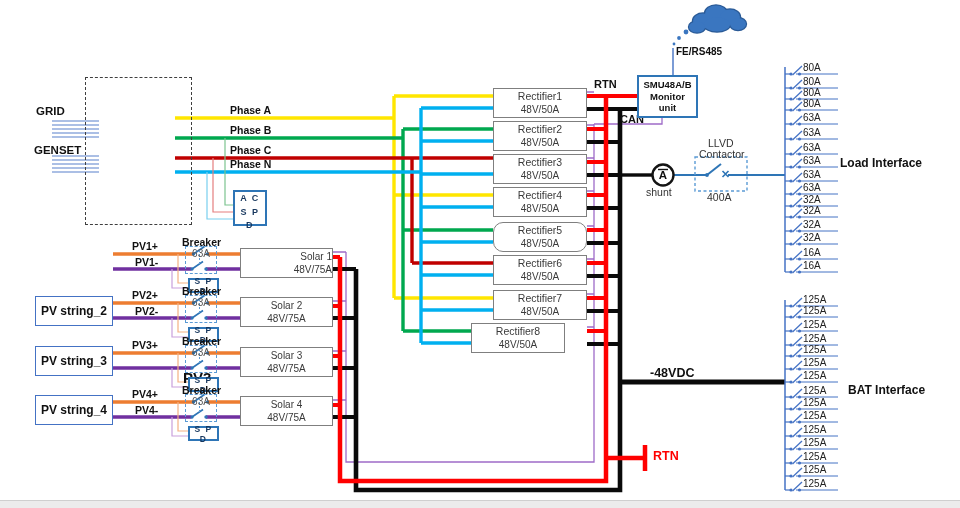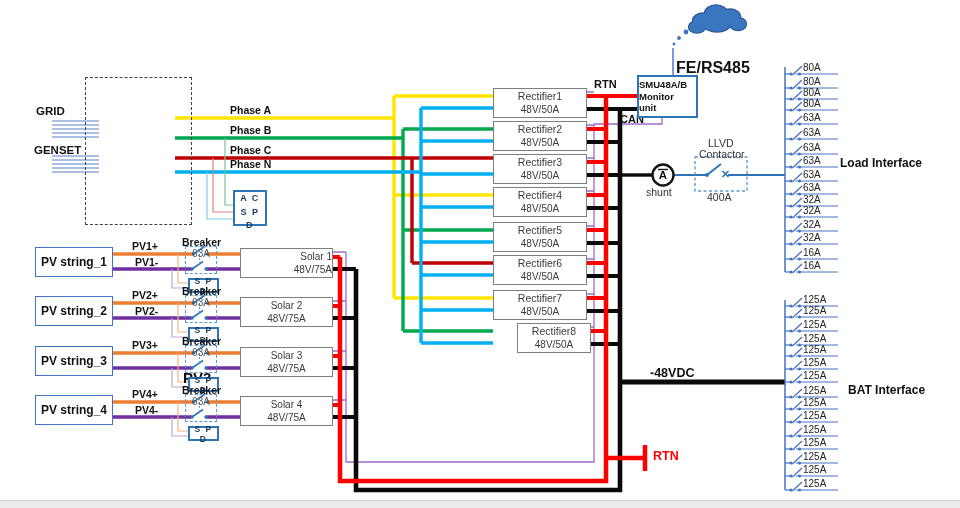--- a/index.html
+++ b/index.html
@@ -341,22 +341,22 @@
   <div class="lbl" style="left:230px;top:144px;font-size:10.5px;">Phase C</div>
   <div class="lbl" style="left:230px;top:158px;font-size:10.5px;">Phase N</div>
 
   <div class="box spd-box" style="left:233px;top:190px;width:34px;height:36px;flex-direction:column;font-size:9px;line-height:1.5;letter-spacing:1.5px;">
     <span>A C</span>
     <span>S P D</span>
   </div>
 
   <div class="lbl" style="left:594px;top:78px;font-size:11px;">RTN</div>
   <div class="lbl" style="left:620px;top:113px;font-size:11px;">CAN</div>
-  <div class="lbl" style="left:676px;top:59px;font-size:16px;text-align:right;">FE/RS485</div>
-  <div class="box" style="left:637px;top:75px;width:61px;height:43px;border:2px solid #2E75B6;display:flex;flex-direction:column;justify-content:center;text-align:left;font-weight:bold;font-size:9.5px;line-height:1.2;color:#111;">
+  <div class="lbl" style="left:676px;top:46px;font-size:10px;text-align:right;">FE/RS485</div>
+  <div class="box" style="left:637px;top:75px;width:61px;height:43px;border:2px solid #2E75B6;display:flex;flex-direction:column;justify-content:center;text-align:center;font-weight:bold;font-size:9.5px;line-height:1.2;color:#111;">
     <span>SMU48A/B</span>
     <span>Monitor</span>
     <span>unit</span>
   </div>
 
   <div class="lbl" style="left:656px;top:169px;width:14px;text-align:center;font-size:11.5px;">A</div>
   <div class="lbl plain" style="left:646px;top:186px;font-size:10.5px;position:absolute;">shunt</div>
   <div class="lbl plain" style="left:708px;top:137px;font-size:10.5px;">LLVD</div>
   <div class="lbl plain" style="left:699px;top:148px;font-size:10.5px;">Contactor</div>
   <div class="lbl plain" style="left:707px;top:191px;font-size:10.5px;">400A</div>
@@ -377,38 +377,35 @@
       <span style="font-size: 10px;">48V/50A</span>
     </div>
     <div class="box gray-box" style="left: 493px; top: 154px; width: 94px; height: 30px; font-size: 10.5px;">
       <span>Rectifier3</span>
       <span style="font-size: 10px;">48V/50A</span>
     </div>
     <div class="box gray-box" style="left: 493px; top: 187px; width: 94px; height: 30px; font-size: 10.5px;">
       <span>Rectifier4</span>
       <span style="font-size: 10px;">48V/50A</span>
     </div>
-    <div class="box gray-box" style="left: 493px; top: 222px; width: 94px; height: 30px; font-size: 10.5px;">
+    <div class="box gray-box" style="left: 493px; top: 222px; width: 94px; height: 30px; font-size: 10.5px; border-radius: 10px;">
       <span>Rectifier5</span>
       <span style="font-size: 10px;">48V/50A</span>
     </div>
     <div class="box gray-box" style="left: 493px; top: 255px; width: 94px; height: 30px; font-size: 10.5px;">
       <span>Rectifier6</span>
       <span style="font-size: 10px;">48V/50A</span>
     </div>
     <div class="box gray-box" style="left: 493px; top: 290px; width: 94px; height: 30px; font-size: 10.5px;">
       <span>Rectifier7</span>
       <span style="font-size: 10px;">48V/50A</span>
     </div>
-    <div class="box gray-box" style="left: 517px; top: 323px; width: 74px; height: 30px; font-size: 10.5px;">
+    <div class="box gray-box" style="left: 471px; top: 323px; width: 94px; height: 30px; font-size: 10.5px;">
       <span>Rectifier8</span>
       <span style="font-size: 10px;">48V/50A</span>
-    </div>
-    <div class="box blue-box" style="left: 35px; top: 247px; width: 78px; height: 30px; font-size: 12px;">
-      <span>PV string_1</span>
     </div>
     <div class="lbl" style="left: 132px; top: 240px; font-size: 10.5px;">PV1+</div>
     <div class="lbl" style="left: 135px; top: 256px; font-size: 10.5px;">PV1-</div>
     <div class="lbl" style="left: 182px; top: 236px; font-size: 10.5px;">Breaker</div>
     <div class="dash-box" style="left: 185px; top: 246px; width: 32px; height: 28px;"></div>
     <div style="position: absolute; left: 185px; top: 248px; width: 32px; text-align: center; font-size: 10px; color: rgb(85, 85, 85);">63A</div>
     <div class="box spd-box" style="left: 188px; top: 278px; width: 31px; height: 15px; letter-spacing: 1.5px;">S P D</div>
     <div class="box gray-box" style="left: 240px; top: 248px; width: 93px; height: 30px; font-size: 10px; align-items: flex-end;">
       <span>Solar 1</span>
       <span>48V/75A</span>

